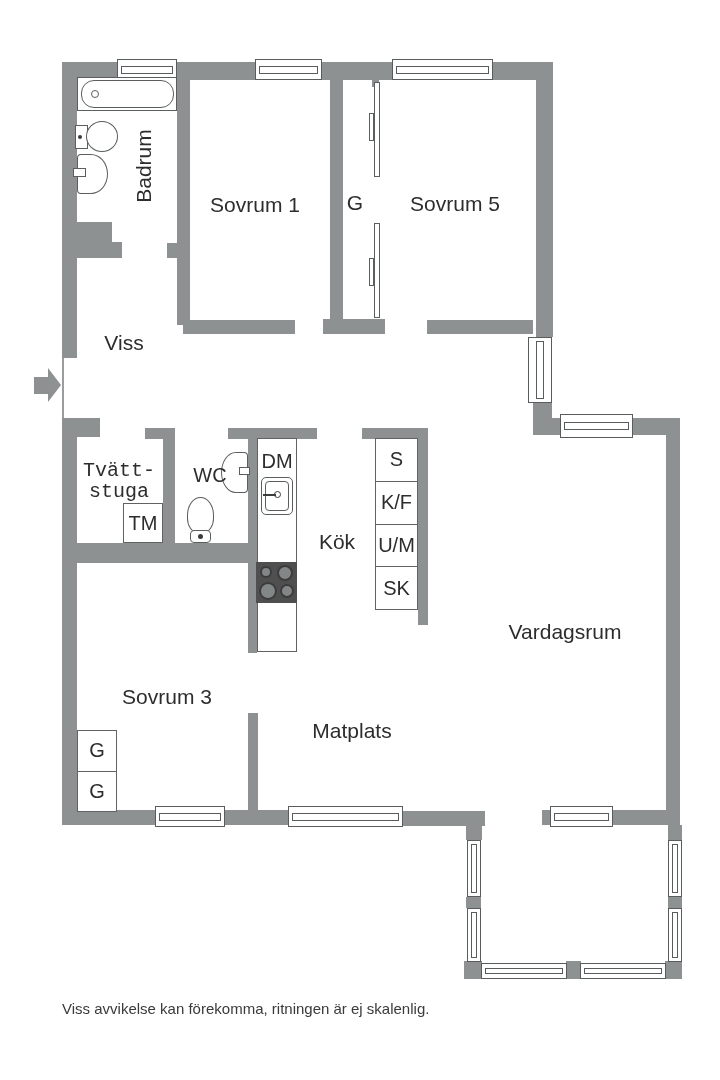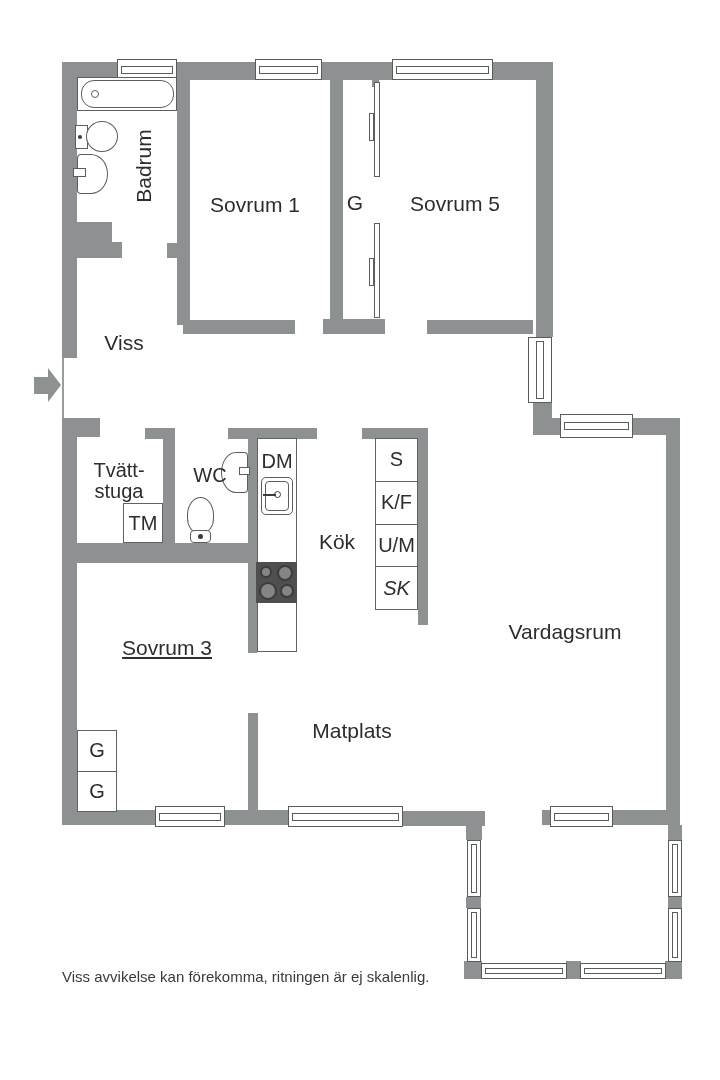--- a/index.html
+++ b/index.html
@@ -16,21 +16,21 @@
   .win.nv i{margin-left:-3px;width:4px;}
   
   .box{position:absolute;background:#fff;border:1.5px solid #5f6364;box-sizing:border-box;}
   .cell{position:relative;box-sizing:border-box;display:flex;align-items:center;justify-content:center;
         font-size:20px;}
   .cell + .cell{border-top:1.5px solid #5f6364;}
   
   .lbl{position:absolute;transform:translate(-50%,-50%);white-space:nowrap;font-size:21px;line-height:1.05;}
   .lbl.small{font-size:20px;}
   .lbl.vert{transform:translate(-50%,-50%) rotate(-90deg);}
-  .lbl.two{text-align:center;}
+  .lbl.two{text-align:center;font-family:Liberation Mono, monospace;}
   
   .fx{position:absolute;box-sizing:border-box;border:1.5px solid #5a5e5f;background:#fff;}
   .round{border-radius:50%;}
   .footer{position:absolute;font-size:15px;color:#3a3a3a;}
   .burner{position:absolute;border-radius:50%;background:var(--burner,#828586);border:2px solid #3c3c3c;box-sizing:border-box;}
   .arrowtail{position:absolute;background:var(--wall,#8d9192);}
   .arrowhead{position:absolute;width:0;height:0;border-top:17px solid transparent;border-bottom:17px solid transparent;
              border-left:13px solid var(--wall,#8d9192);}
 </style>
 </head>
@@ -158,21 +158,21 @@
     <div class="burner" style="left:4px;top:4px;width:12px;height:12px;"></div>
     <div class="burner" style="left:21px;top:3px;width:16px;height:16px;"></div>
     <div class="burner" style="left:3px;top:20px;width:18px;height:18px;"></div>
     <div class="burner" style="left:24px;top:22px;width:14px;height:14px;"></div>
   </div>
 
   <div class="box" style="left:375px;top:438px;width:43px;height:172px;display:flex;flex-direction:column;">
     <div class="cell" style="flex:1;">S</div>
     <div class="cell" style="flex:1;">K/F</div>
     <div class="cell" style="flex:1;">U/M</div>
-    <div class="cell" style="flex:1;font-style:italic;">SK</div>
+    <div class="cell" style="flex:1;">SK</div>
   </div>
 
   <div class="box" style="left:123px;top:503px;width:40px;height:40px;display:flex;align-items:center;justify-content:center;font-size:20px;">
     <span>TM</span>
   </div>
 
   <div class="box" style="left:77px;top:730px;width:40px;height:82px;display:flex;flex-direction:column;">
     <div class="cell" style="flex:1;">G</div>
     <div class="cell" style="flex:1;">G</div>
   </div>
@@ -186,18 +186,18 @@
   <div class="lbl" style="left:455px;top:204px;">Sovrum 5</div>
   <div class="lbl" style="left:124px;top:343px;">Viss</div>
   <div class="lbl small two" style="left:119px;top:481px;">
     <div>Tvätt-</div>
     <div>stuga</div>
   </div>
   <div class="lbl small" style="left:210px;top:475px;">WC</div>
   <div class="lbl small" style="left:277px;top:461px;">DM</div>
   <div class="lbl" style="left:337px;top:542px;">Kök</div>
   <div class="lbl" style="left:565px;top:632px;">Vardagsrum</div>
-  <div class="lbl" style="left:167px;top:648px;text-decoration:underline;">Sovrum 3</div>
+  <div class="lbl" style="left:167px;top:697px;">Sovrum 3</div>
   <div class="lbl" style="left:352px;top:731px;">Matplats</div>
 
-  <div class="footer" style="left:62px;top:968px;">Viss avvikelse kan förekomma, ritningen är ej skalenlig.</div>
+  <div class="footer" style="left:62px;top:1000px;">Viss avvikelse kan förekomma, ritningen är ej skalenlig.</div>
 
 </div>
 
 </body></html>

